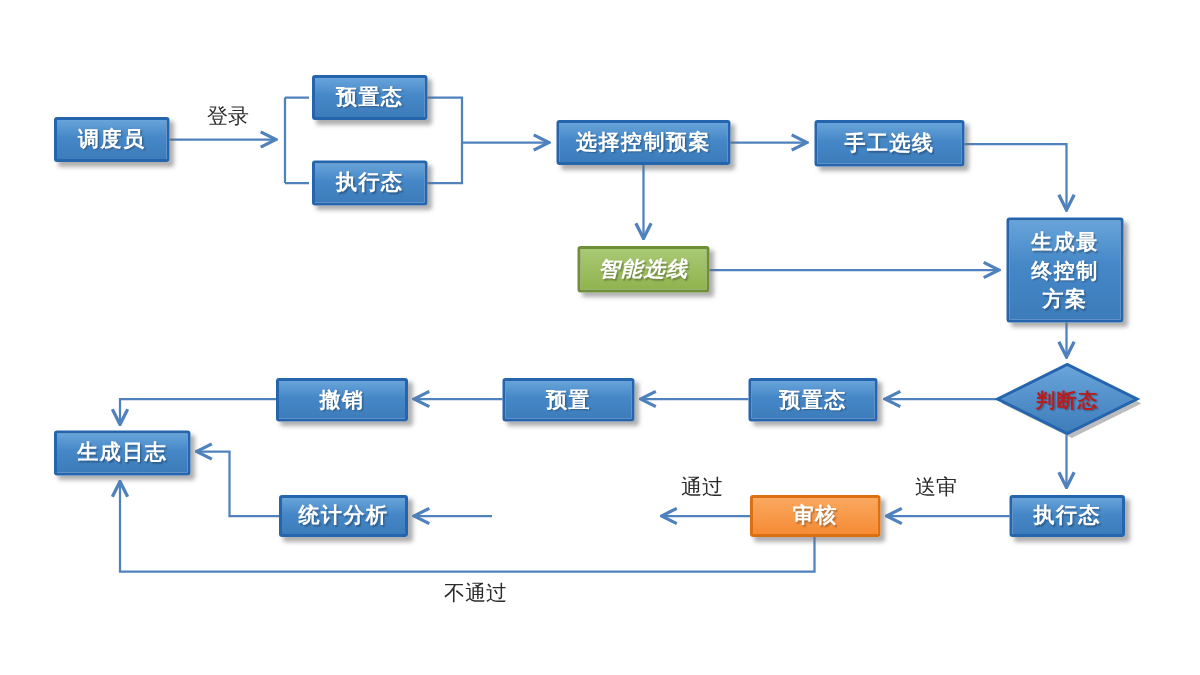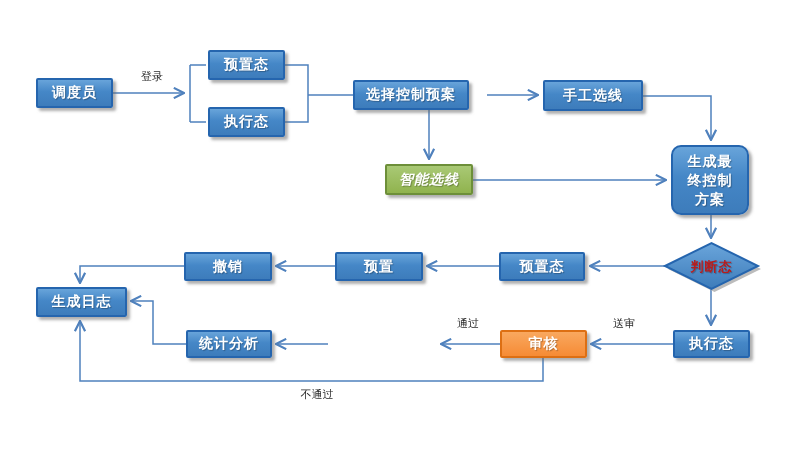--- a/index.html
+++ b/index.html
@@ -22,29 +22,29 @@
   .node.green{
     background:linear-gradient(180deg,#a9c975 0%,#90b34e 100%);
     border:2px solid #6d8f39;
     font-style:italic;
   }
   .node.orange{
     background:linear-gradient(180deg,#f9a85f 0%,#f68b35 100%);
     border:2px solid #dd6f13;
   }
   .node.multiline{
-    white-space:normal;line-height:19px;padding:0 10px;border-radius:10px;
+    white-space:normal;line-height:19px;padding:0 10px;
   }
   .diamond-label{
     position:absolute;box-sizing:border-box;display:flex;align-items:center;justify-content:center;
     color:#b91c1c;font-size:13px;font-weight:bold;letter-spacing:1px;
     text-shadow:1px 1px 1px rgba(0,0,0,0.28);
   }
   .edge-label{
-    position:absolute;font-family:"Liberation Serif", serif;font-size:11px;color:#2b2b2b;
+    position:absolute;font-family:"Liberation Serif", serif;font-size:14px;color:#2b2b2b;
     text-align:center;white-space:nowrap;
   }
 </style>
 </head>
 <body>
 
 <div class="stage">
 
   <svg class="layer" width="800" height="450" viewBox="0 0 800 450">
     <defs>
@@ -78,21 +78,21 @@
       <path d="M543,358 V381 H80 V321" marker-end="url(#arrow)"></path>
     </g>
 
     <polygon points="668,269 714.5,246 761,269 714.5,292" fill="#b0b0b0" opacity="0.85"></polygon>
     <polygon points="665,266 711.5,243 758,266 711.5,289" fill="url(#diamondGrad)" stroke="#2565ae" stroke-width="2"></polygon>
   </svg>
 
   <div class="node blue" style="left:36px;top:78px;width:77px;height:30px">调度员</div>
   <div class="node blue" style="left:208px;top:50px;width:77px;height:30px">预置态</div>
   <div class="node blue" style="left:208px;top:107px;width:77px;height:30px">执行态</div>
-  <div class="node blue" style="left:353px;top:80px;width:116px;height:30px">选择控制预案</div>
+  <div class="node blue" style="left:371px;top:80px;width:116px;height:30px">选择控制预案</div>
   <div class="node blue" style="left:543px;top:80px;width:100px;height:31px">手工选线</div>
   <div class="node green" style="left:385px;top:164px;width:88px;height:31px">智能选线</div>
   <div class="node blue multiline" style="left:671px;top:145px;width:78px;height:70px">生成最终控制方案</div>
 
   <div class="diamond-label" style="left:665px;top:244px;width:93px;height:45px">判断态</div>
 
   <div class="node blue" style="left:499px;top:252px;width:86px;height:29px">预置态</div>
   <div class="node blue" style="left:335px;top:252px;width:88px;height:29px">预置</div>
   <div class="node blue" style="left:184px;top:252px;width:88px;height:29px">撤销</div>
   <div class="node blue" style="left:36px;top:287px;width:91px;height:30px">生成日志</div>

